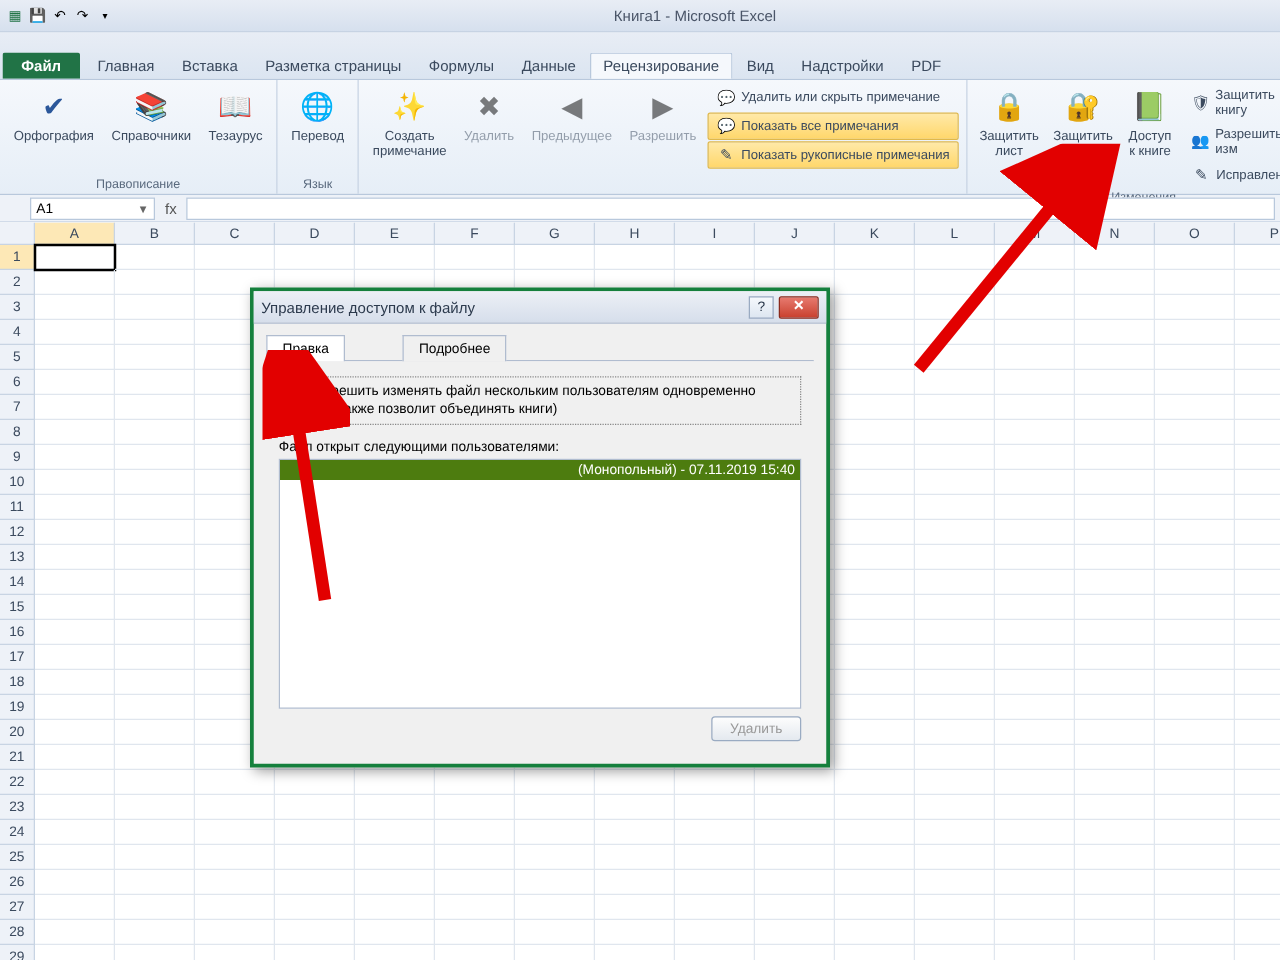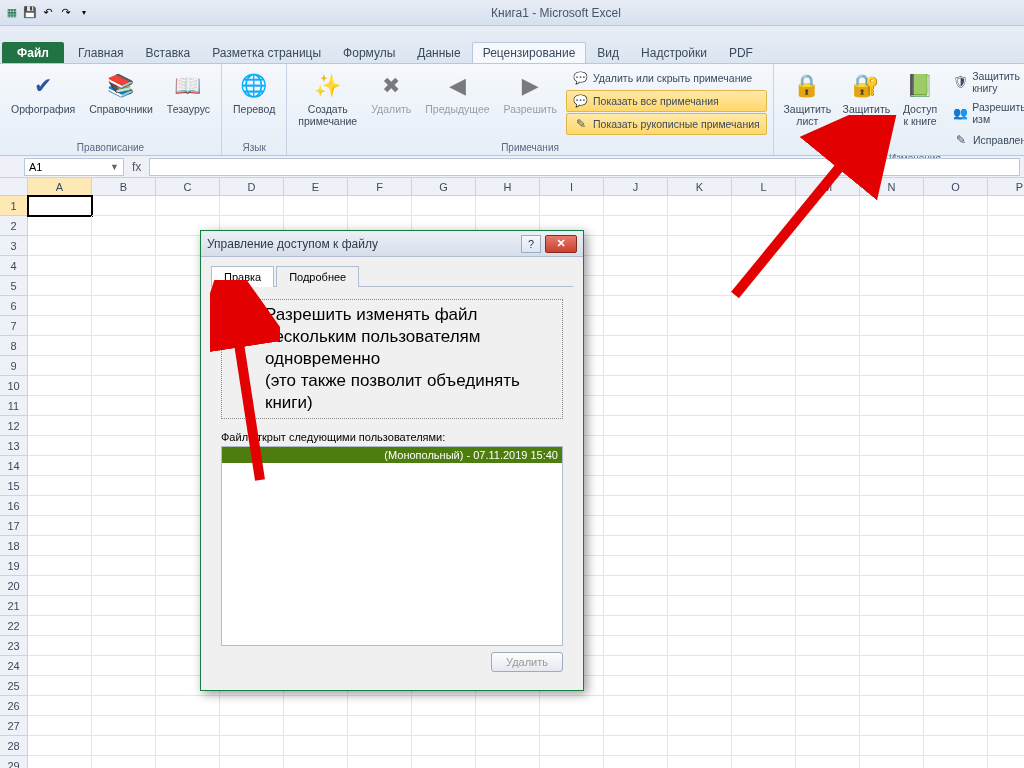--- a/index.html
+++ b/index.html
@@ -46,33 +46,33 @@
 .col-h.sel { background: #fde8b6; }
 .row-headers { position: absolute; left: 0; top: 18px; }
 .row-h { width: 28px; height: 20px; border-right: 1px solid #c8d4e3; border-bottom: 1px solid #c8d4e3; background: #eef2f8; text-align: center; font-size: 11px; color: #3b4a5e; line-height: 20px; }
 .row-h.sel { background: #fde8b6; }
 .cells { position: absolute; left: 28px; top: 18px; }
 .cell-row { display: flex; }
 .cell { width: 64px; height: 20px; border-right: 1px solid #e0e6ee; border-bottom: 1px solid #e0e6ee; }
 .cell.selected { outline: 2px solid #000; outline-offset: -1px; }
 
 
-.dialog { position: absolute; left: 200px; top: 230px; width: 384px; background: #f0f0f0; border: 1px solid #15803d; box-shadow: 3px 3px 10px rgba(0,0,0,0.4); }
+.dialog { position: absolute; left: 200px; top: 230px; width: 464px; background: #f0f0f0; border: 3px solid #15803d; box-shadow: 3px 3px 10px rgba(0,0,0,0.4); }
 .dlg-title { height: 26px; background: linear-gradient(#ecf0f6, #d6deeb); display: flex; align-items: center; padding: 0 6px; font-size: 12px; color: #2c3a4d; border-bottom: 1px solid #b0bccf; }
 .dlg-title-text { flex: 1; }
 .dlg-help { width: 20px; height: 18px; background: linear-gradient(#f5f8fc,#dde6f1); border: 1px solid #9aabc2; text-align: center; font-size: 11px; line-height: 16px; margin-right: 4px; cursor: pointer; }
 .dlg-close { width: 32px; height: 18px; background: linear-gradient(#e77a6f,#c9412f); border: 1px solid #8a2a1c; text-align: center; color: #fff; font-size: 11px; line-height: 15px; cursor: pointer; font-weight: bold; border-radius: 2px; }
 .dlg-body { padding: 8px 10px; }
-.dlg-tabs { display: flex; border-bottom: 1px solid #b0bccf; }
+.dlg-tabs { display: flex; border-bottom: 1px solid #b0bccf; gap: 44px; }
 .dlg-tab { padding: 4px 12px; font-size: 11px; border: 1px solid #b0bccf; border-bottom: none; background: #f0f0f0; margin-right: 2px; cursor: pointer; position: relative; top: 1px; }
 .dlg-tab.active { background: #fff; }
 .dlg-pane { background: #fff; border: 1px solid #b0bccf; border-top: none; padding: 10px; }
 .chk-row { display: flex; align-items: flex-start; gap: 6px; padding: 4px; border: 1px dotted #888; }
 .chk-row input { margin-top: 1px; }
-.chk-label { font-size: 17px; line-height: 1.3; margin-left: 20px; }
+.chk-label { font-size: 11px; line-height: 1.3; }
 .users-label { font-size: 11px; margin-top: 12px; margin-bottom: 3px; }
 .users-list { border: 1px solid #b0bccf; height: 200px; background: #fff; overflow: auto; position: relative; }
 .users-list .item { font-size: 11px; padding: 2px 4px; background: #4d7c0f; color: #fff; }
 .del-row { display: flex; justify-content: flex-end; margin-top: 6px; }
 .dlg-btn { min-width: 70px; padding: 3px 14px; font-size: 11px; background: linear-gradient(#fdfdfd,#e4e9ef); border: 1px solid #9aabc2; border-radius: 3px; cursor: pointer; }
 .dlg-btn.disabled { color: #999; }
 .dlg-footer { display: flex; justify-content: flex-end; gap: 8px; padding: 8px 10px; }
 .dlg-btn.primary { border-color: #4a77b5; box-shadow: 0 0 3px #6fa0e0; }
 
 
@@ -161,21 +161,20 @@
         <div class="smallbtn highlight">
           <span class="sicon">💬</span>
           <span>Показать все примечания</span>
         </div>
         <div class="smallbtn highlight">
           <span class="sicon">✎</span>
           <span>Показать рукописные примечания</span>
         </div>
       </div>
     </div>
-    <div class="group-label">Примечания</div>
   </div>
 
   <div class="group">
     <div class="group-content">
       <div class="rbtn">
         <div class="ricon" style="color:#c49a3a">🔒</div>
         <div class="rlabel">Защитить
 лист</div>
       </div>
       <div class="rbtn">

